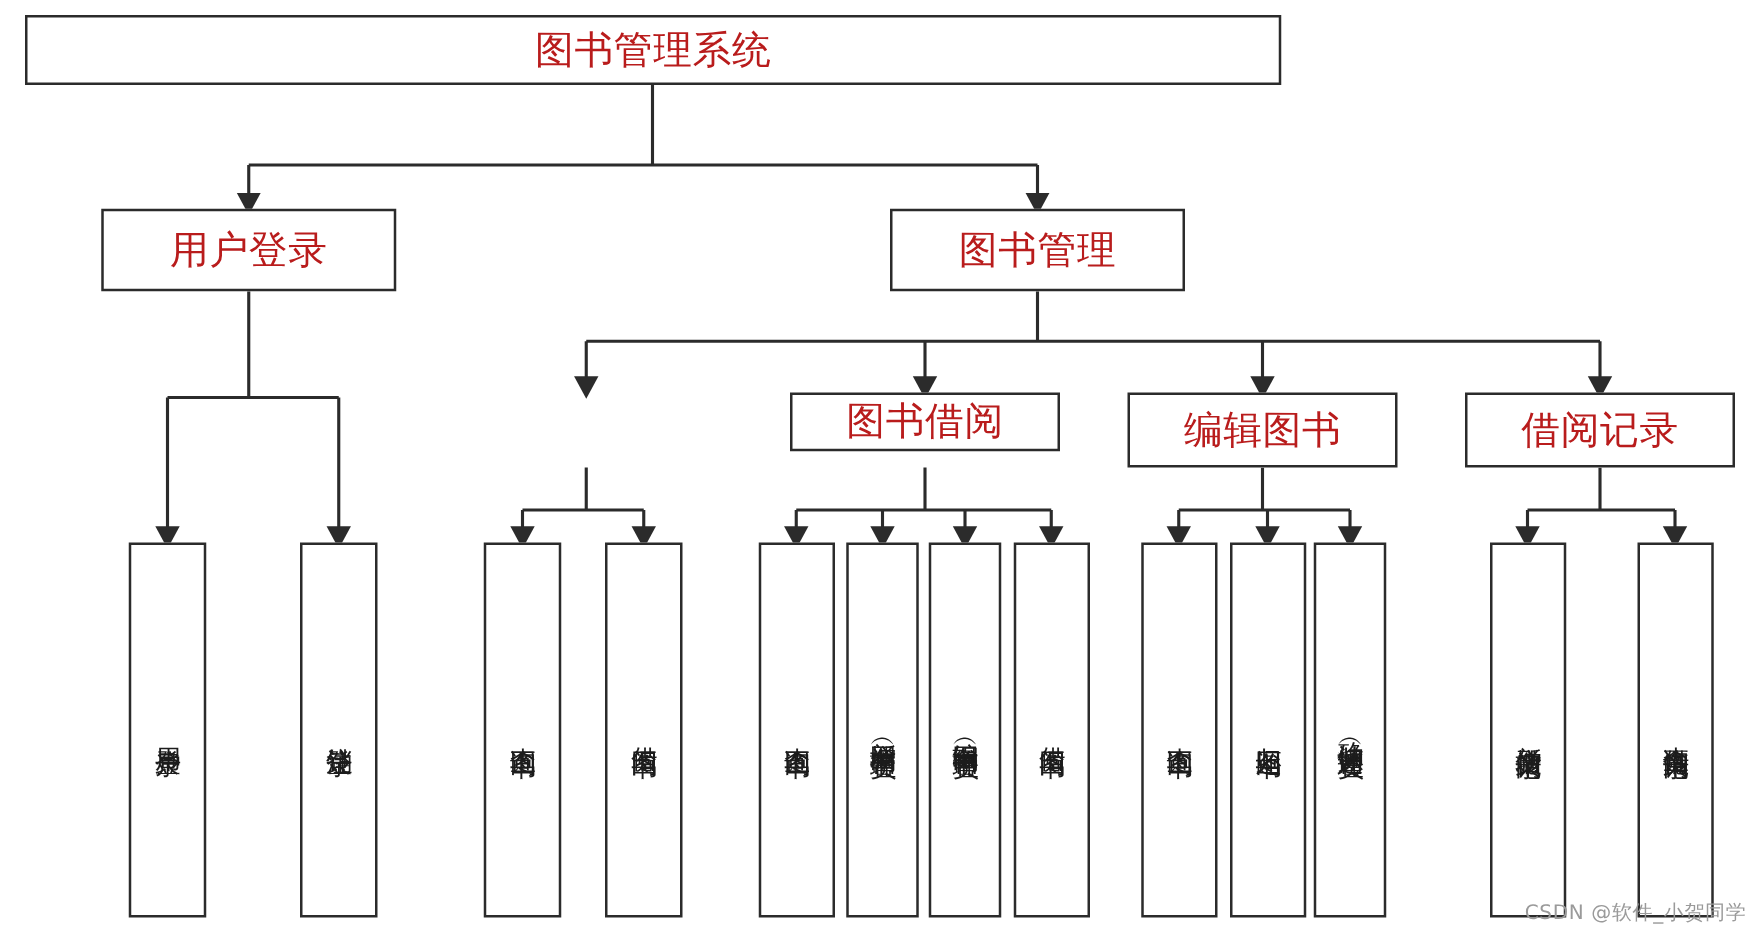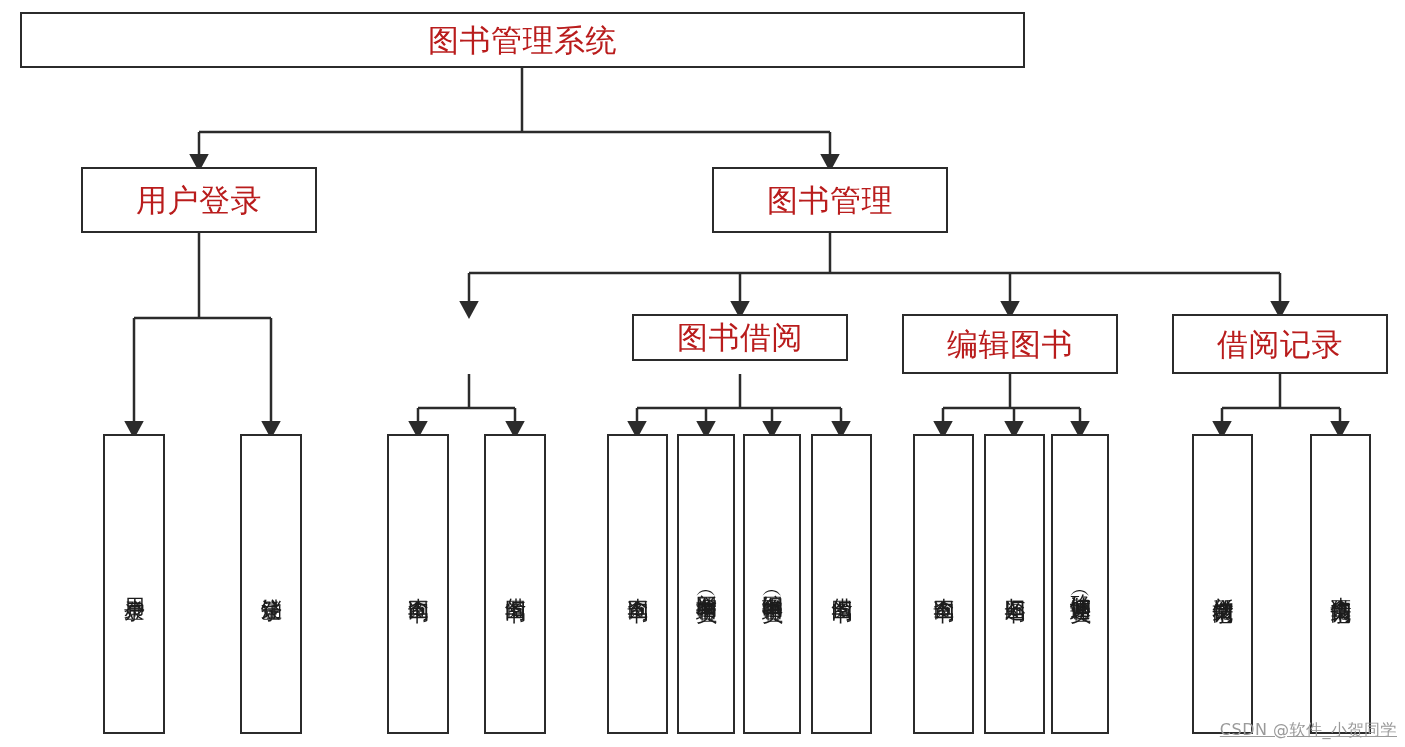--- a/index.html
+++ b/index.html
@@ -63,21 +63,20 @@
   }
   #watermark {
     position: absolute;
     right: 8px;
     bottom: 6px;
     font-size: 16px;
     color: #9a9a9a;
     font-family: "DejaVu Sans", "Liberation Sans", sans-serif;
     letter-spacing: 0.5px;
     white-space: nowrap;
-    text-decoration: underline;
   }
 </style>
 </head>
 <body>
 
 <div id="diagram-root">
 
   <svg id="edge-layer" viewBox="0 0 1405 747" width="1405" height="747" xmlns="http://www.w3.org/2000/svg">
     <defs>
       <marker id="arrowhead" markerWidth="9" markerHeight="9" refX="3.2" refY="4.5" orient="auto" markerUnits="strokeWidth">

